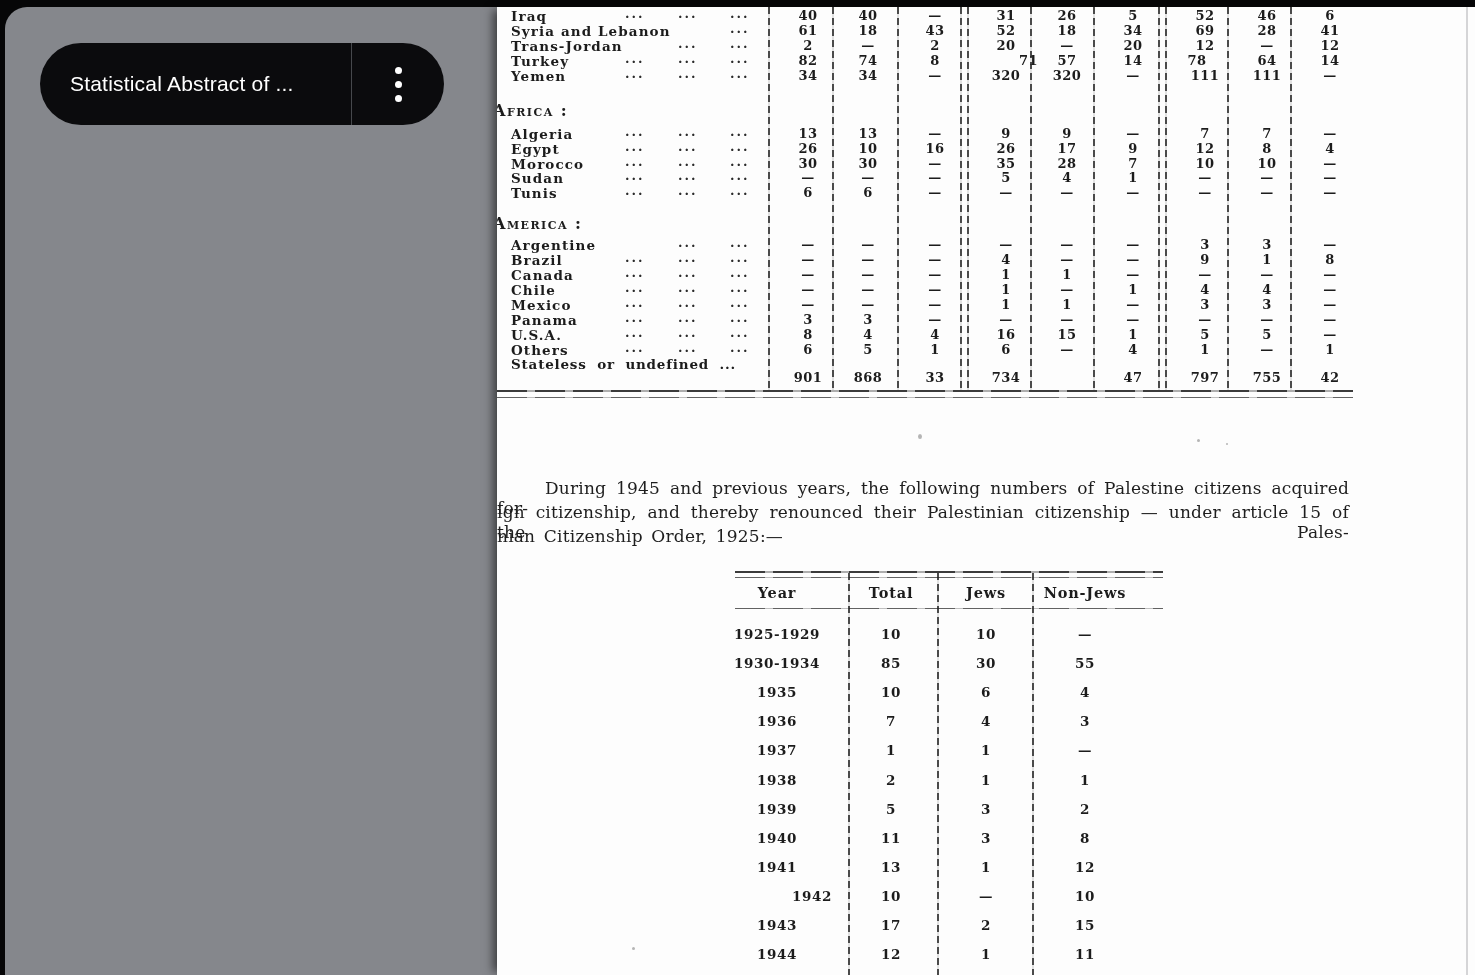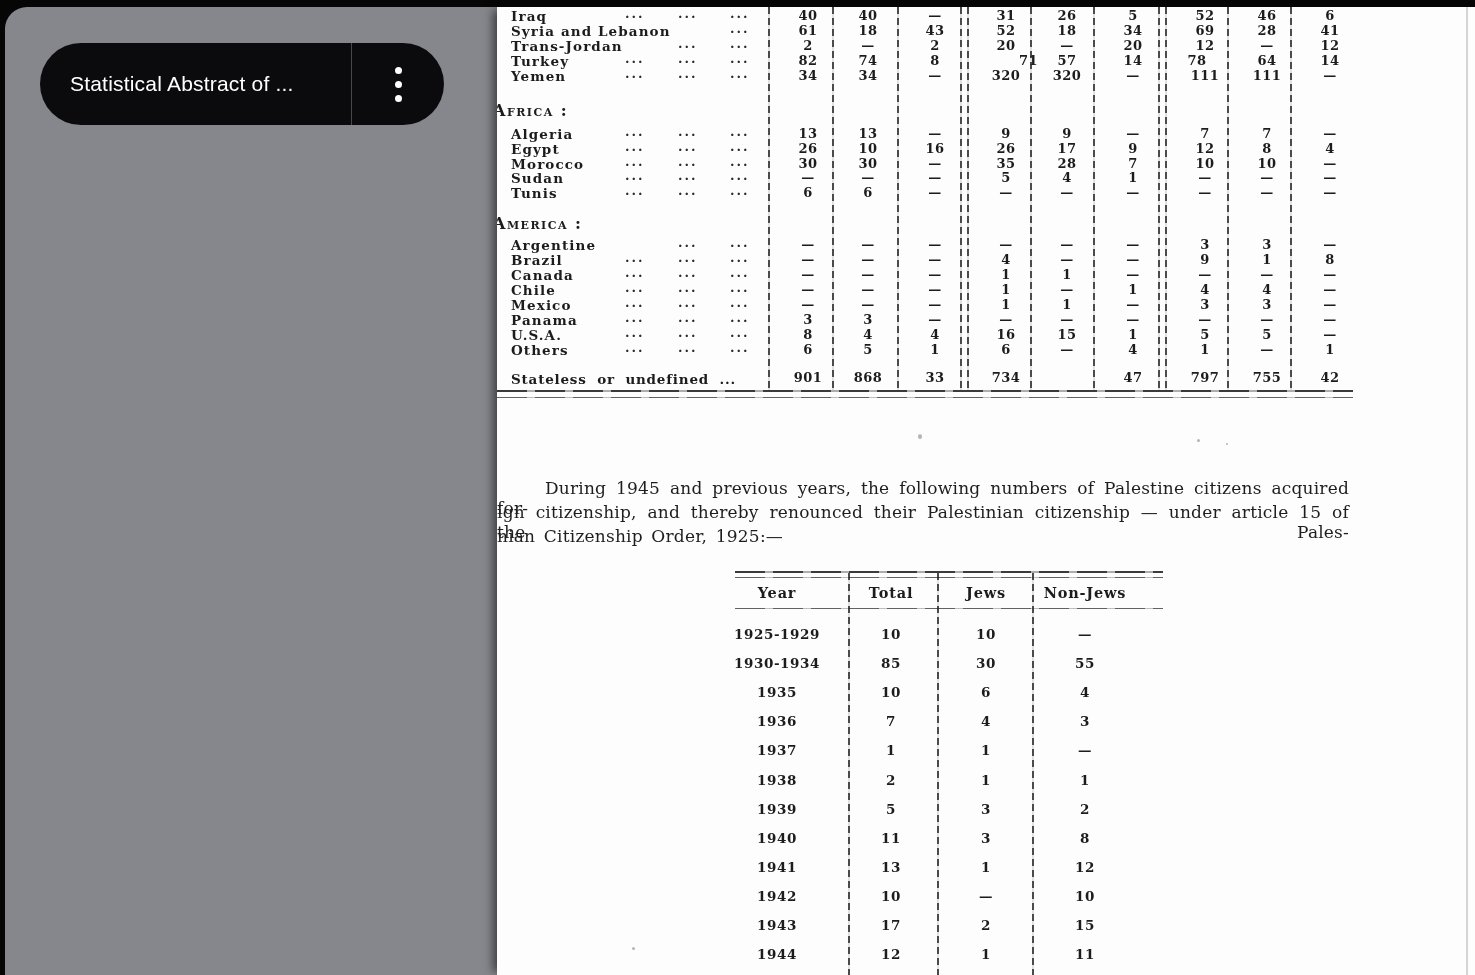--- a/index.html
+++ b/index.html
@@ -297,21 +297,21 @@
     <div class="dots" style="left: 233px; top: 333px;">...</div>
     <div class="num" style="left: 279px; top: 335px;">6</div>
     <div class="num" style="left: 339px; top: 335px;">5</div>
     <div class="num" style="left: 406px; top: 335px;">1</div>
     <div class="num" style="left: 477px; top: 335px;">6</div>
     <div class="num" style="left: 538px; top: 335px;">—</div>
     <div class="num" style="left: 604px; top: 335px;">4</div>
     <div class="num" style="left: 676px; top: 335px;">1</div>
     <div class="num" style="left: 738px; top: 335px;">—</div>
     <div class="num" style="left: 801px; top: 335px;">1</div>
-    <div class="row-label" style="left: 14px; top: 364px; letter-spacing: 0.8px; word-spacing: 5px;">Stateless  or  undefined  ...</div>
+    <div class="row-label" style="left: 14px; top: 349px; letter-spacing: 0.8px; word-spacing: 5px;">Stateless  or  undefined  ...</div>
     <div class="num" style="left: 279px; top: 363px;">901</div>
     <div class="num" style="left: 339px; top: 363px;">868</div>
     <div class="num" style="left: 406px; top: 363px;">33</div>
     <div class="num" style="left: 477px; top: 363px;">734</div>
     <div class="num" style="left: 604px; top: 363px;">47</div>
     <div class="num" style="left: 676px; top: 363px;">797</div>
     <div class="num" style="left: 738px; top: 363px;">755</div>
     <div class="num" style="left: 801px; top: 363px;">42</div>
     <div class="hrule" style="left: 238px; top: 564px; width: 428px;"></div>
     <div class="hrule thin" style="left: 238px; top: 570px; width: 428px;"></div>
@@ -352,21 +352,21 @@
     <div class="st-cell" style="left: 434px; top: 794px;">3</div>
     <div class="st-cell" style="left: 533px; top: 794px;">2</div>
     <div class="st-cell" style="left: 225px; top: 823px;">1940</div>
     <div class="st-cell" style="left: 339px; top: 823px;">11</div>
     <div class="st-cell" style="left: 434px; top: 823px;">3</div>
     <div class="st-cell" style="left: 533px; top: 823px;">8</div>
     <div class="st-cell" style="left: 225px; top: 852px;">1941</div>
     <div class="st-cell" style="left: 339px; top: 852px;">13</div>
     <div class="st-cell" style="left: 434px; top: 852px;">1</div>
     <div class="st-cell" style="left: 533px; top: 852px;">12</div>
-    <div class="st-cell" style="left: 225px; top: 881px;">1942</div>
+    <div class="st-cell" style="left: 225px; top: 881px; text-align: right;">1942</div>
     <div class="st-cell" style="left: 339px; top: 881px;">10</div>
     <div class="st-cell" style="left: 434px; top: 881px;">—</div>
     <div class="st-cell" style="left: 533px; top: 881px;">10</div>
     <div class="st-cell" style="left: 225px; top: 910px;">1943</div>
     <div class="st-cell" style="left: 339px; top: 910px;">17</div>
     <div class="st-cell" style="left: 434px; top: 910px;">2</div>
     <div class="st-cell" style="left: 533px; top: 910px;">15</div>
     <div class="st-cell" style="left: 225px; top: 939px;">1944</div>
     <div class="st-cell" style="left: 339px; top: 939px;">12</div>
     <div class="st-cell" style="left: 434px; top: 939px;">1</div>

